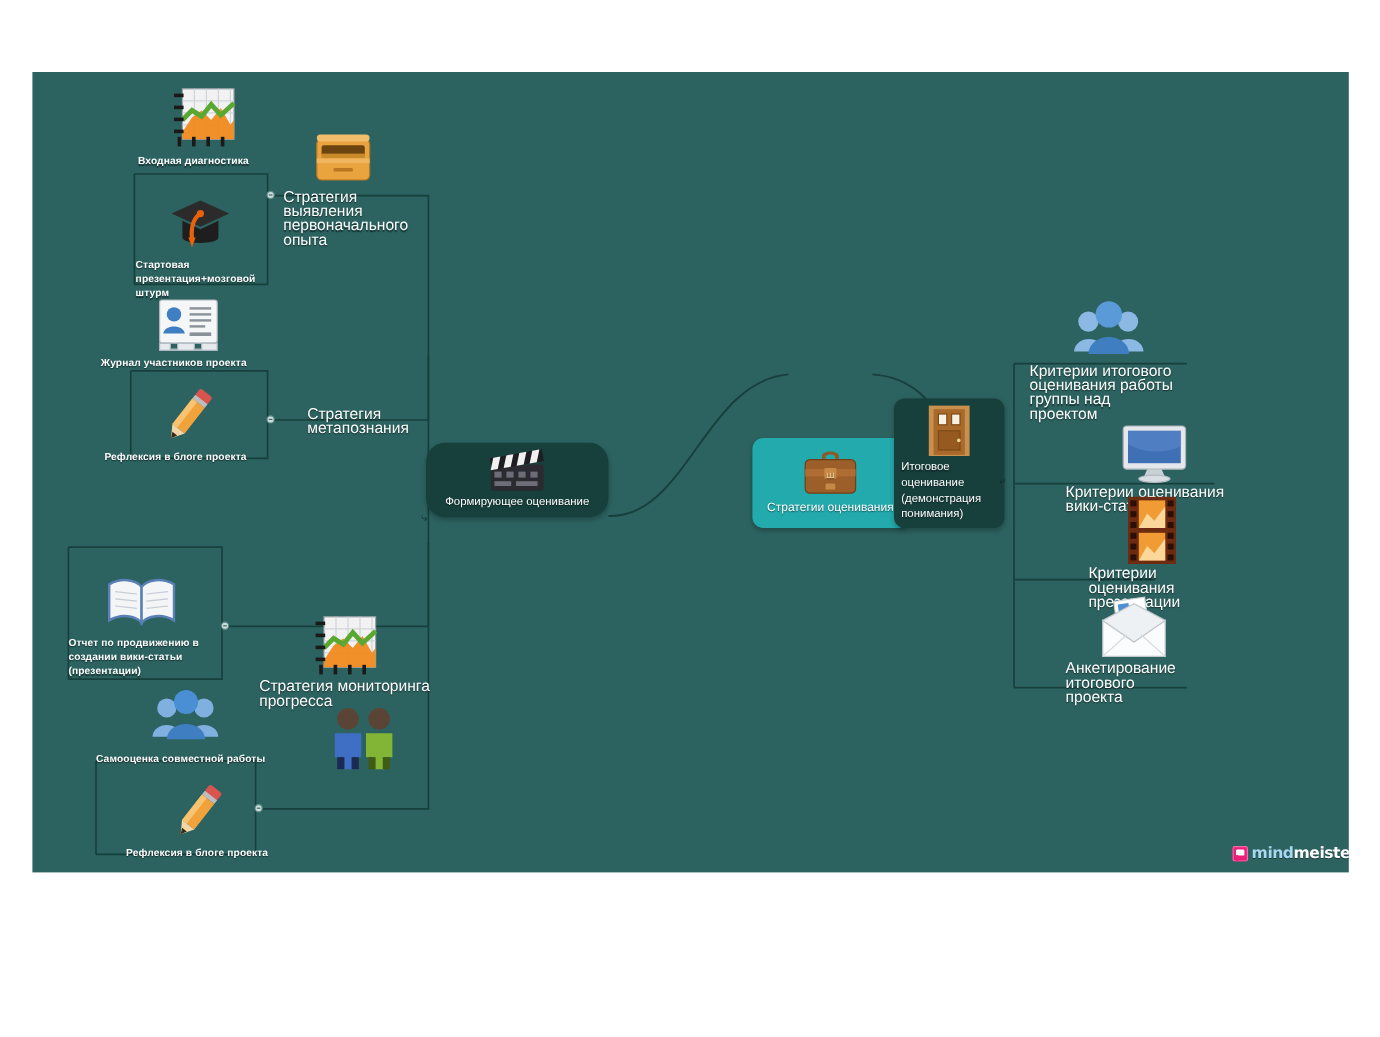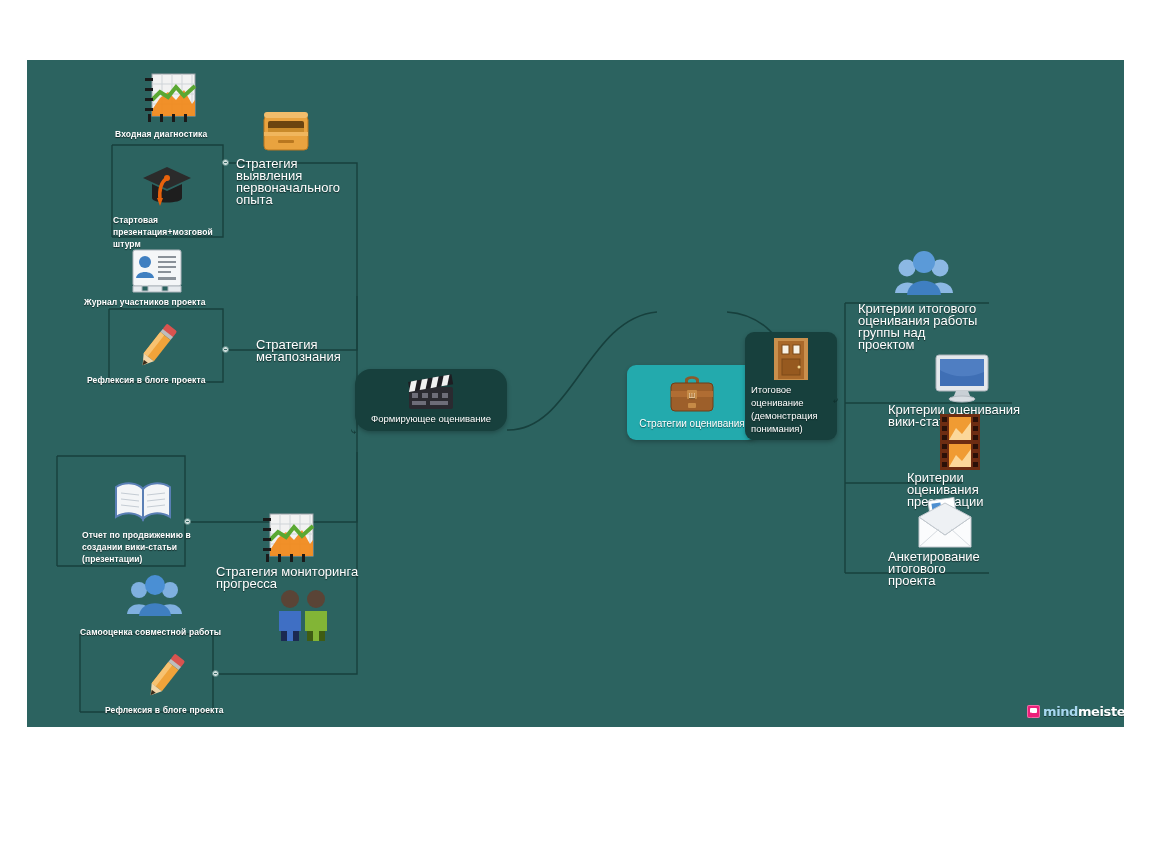--- a/index.html
+++ b/index.html
@@ -284,21 +284,21 @@
           <rect x="24" y="13" width="5" height="27" fill="#f7c271"></rect>
           <path d="M24 40 L30.5 50 L37 40 Z" fill="#f2d6a8"></path>
           <path d="M28 45 L30.5 50 L33 45 Z" fill="#3a2a18"></path>
         </g>
       </svg>
     </span>
     <span class="cap">Рефлексия в блоге проекта</span>
   </div>
 
 
-  <div class="leaf" style="left:30px; top:415px; width:130px;margin-left:25px;">
+  <div class="leaf" style="left:30px; top:415px; width:130px;">
     <span class="ico" style="margin-left:30px;">
       <svg width="62" height="52" viewBox="0 0 62 52">
         <path d="M4 12 C14 6, 26 8, 31 14 L31 44 C26 38, 14 36, 4 42 Z" fill="#f3f5f7" stroke="#5a7fb5" stroke-width="2"></path>
         <path d="M58 12 C48 6, 36 8, 31 14 L31 44 C36 38, 48 36, 58 42 Z" fill="#f3f5f7" stroke="#5a7fb5" stroke-width="2"></path>
         <g stroke="#c4ccd4" stroke-width="1">
           <line x1="9" y1="18" x2="27" y2="20"></line>
               <line x1="9" y1="24" x2="27" y2="26"></line>
           <line x1="9" y1="30" x2="27" y2="32"></line>
           <line x1="35" y1="20" x2="53" y2="18"></line>
               <line x1="35" y1="26" x2="53" y2="24"></line>

